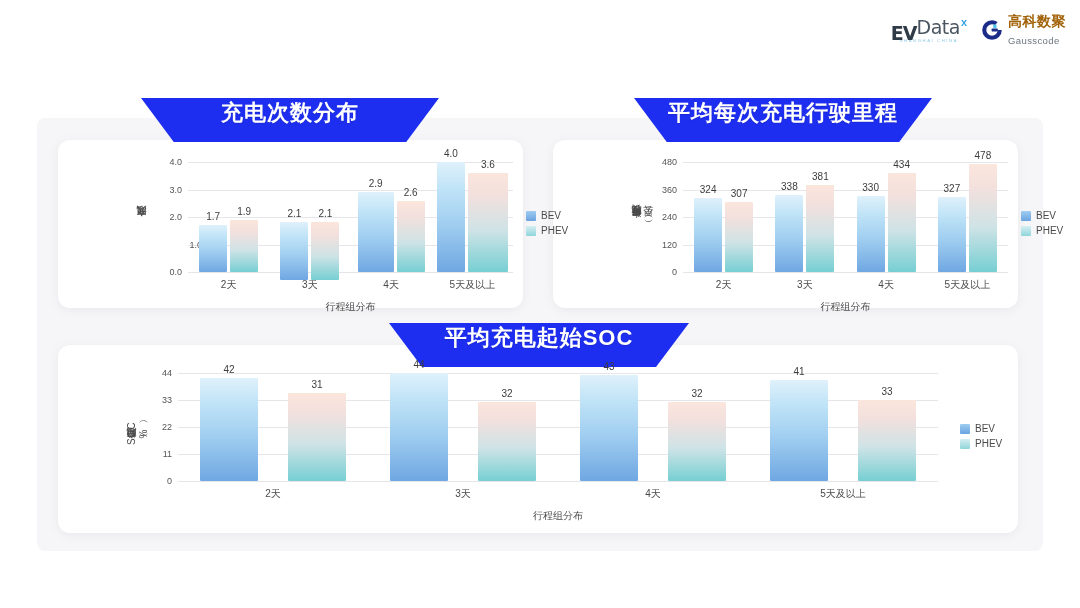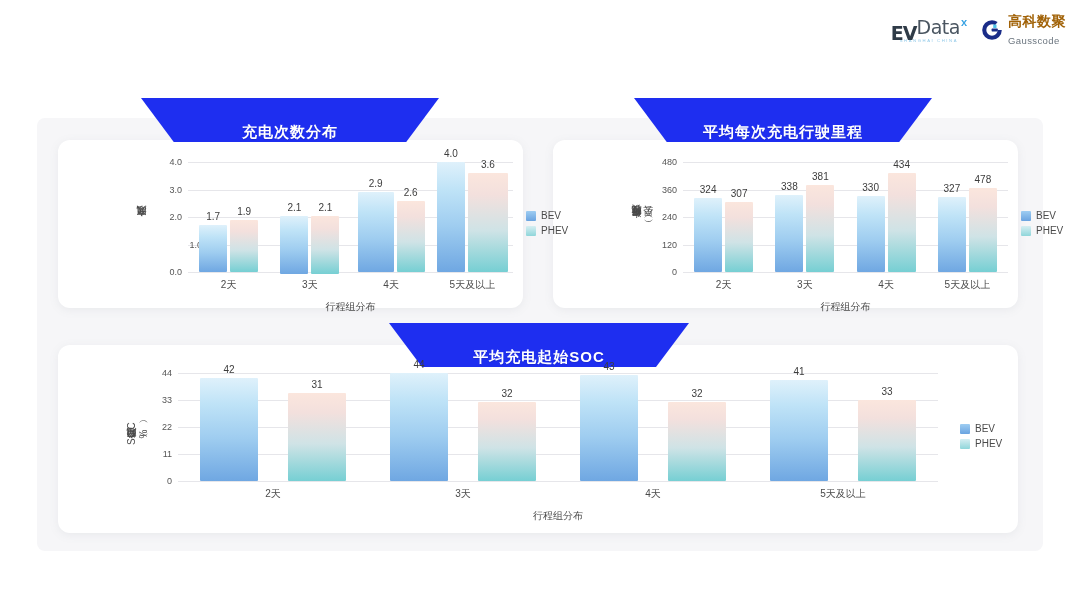--- a/index.html
+++ b/index.html
@@ -43,22 +43,22 @@
     position:absolute; background:#ffffff; border-radius:12px;
     box-shadow:0 2px 10px rgba(120,125,140,0.10);
   }
   #card-1 { left:58px;  top:140px; width:465px; height:168px; }
   #card-2 { left:553px; top:140px; width:465px; height:168px; }
   #card-3 { left:58px;  top:345px; width:960px; height:188px; }
 
   
   .banner {
     position:absolute; height:44px; background:#1e2ef0; color:#fff;
-    display:flex; align-items:flex-end; justify-content:center;
-    font-size:15px; font-weight:700; letter-spacing:1px;
+    display:flex; align-items:flex-start; justify-content:center;
+    font-size:22px; font-weight:700; letter-spacing:1px;
     clip-path: polygon(0 0, 100% 0, 89% 100%, 11% 100%);
     text-shadow:0 1px 1px rgba(0,0,0,0.12);
   }
   #banner-1 { left:141px; top:98px;  width:298px; }
   #banner-2 { left:634px; top:98px;  width:298px; }
   #banner-3 { left:389px; top:323px; width:300px; }
 
   
   .chart { position:absolute; }
   .ylabel {
@@ -154,21 +154,21 @@
       <div class="ytick" style="top:22px;right:341px;font-size:9px;">4.0</div>
       <div class="group" style="left:130px;width:81.25px;top:22px;height:110px;gap:3px;">
         <div class="bar bev" style="height:46.75px;width:28px;">
           <span class="vlabel">1.7</span>
         </div>
         <div class="bar phev" style="height:52.25px;width:28px;">
           <span class="vlabel">1.9</span>
         </div>
       </div>
       <div class="xtick" style="left:170.625px;top:138px;">2天</div>
-      <div class="group" style="left:211.25px;width:81.25px;top:24px;height:110px;gap:3px;">
+      <div class="group" style="left:211.25px;width:81.25px;top:30px;height:110px;gap:3px;">
         <div class="bar bev" style="height:57.75px;width:28px;">
           <span class="vlabel">2.1</span>
         </div>
         <div class="bar phev" style="height:57.75px;width:28px;">
           <span class="vlabel">2.1</span>
         </div>
       </div>
       <div class="xtick" style="left:251.875px;top:138px;">3天</div>
       <div class="group" style="left:292.5px;width:81.25px;top:22px;height:110px;gap:3px;">
         <div class="bar bev" style="height:79.75px;width:36px;">
@@ -236,21 +236,21 @@
         </div>
         <div class="bar phev" style="height:99.45833333333333px;width:28px;">
           <span class="vlabel">434</span>
         </div>
       </div>
       <div class="xtick" style="left:333.125px;top:138px;">4天</div>
       <div class="group" style="left:373.75px;width:81.25px;top:22px;height:110px;gap:3px;">
         <div class="bar bev" style="height:74.9375px;width:28px;">
           <span class="vlabel">327</span>
         </div>
-        <div class="bar phev" style="height:84px;width:28px;">
+        <div class="bar phev" style="height:108px;width:28px;">
           <span class="vlabel">478</span>
         </div>
       </div>
       <div class="xtick" style="left:414.375px;top:138px;">5天及以上</div>
       <div class="xlabel" style="left:292.5px;top:160px;">行程组分布</div>
       <div class="legend" style="left:468px;top:70px;">
         <div class="legend-row">
           <span class="legend-swatch bev"></span>
           <span>BEV</span>
         </div>

